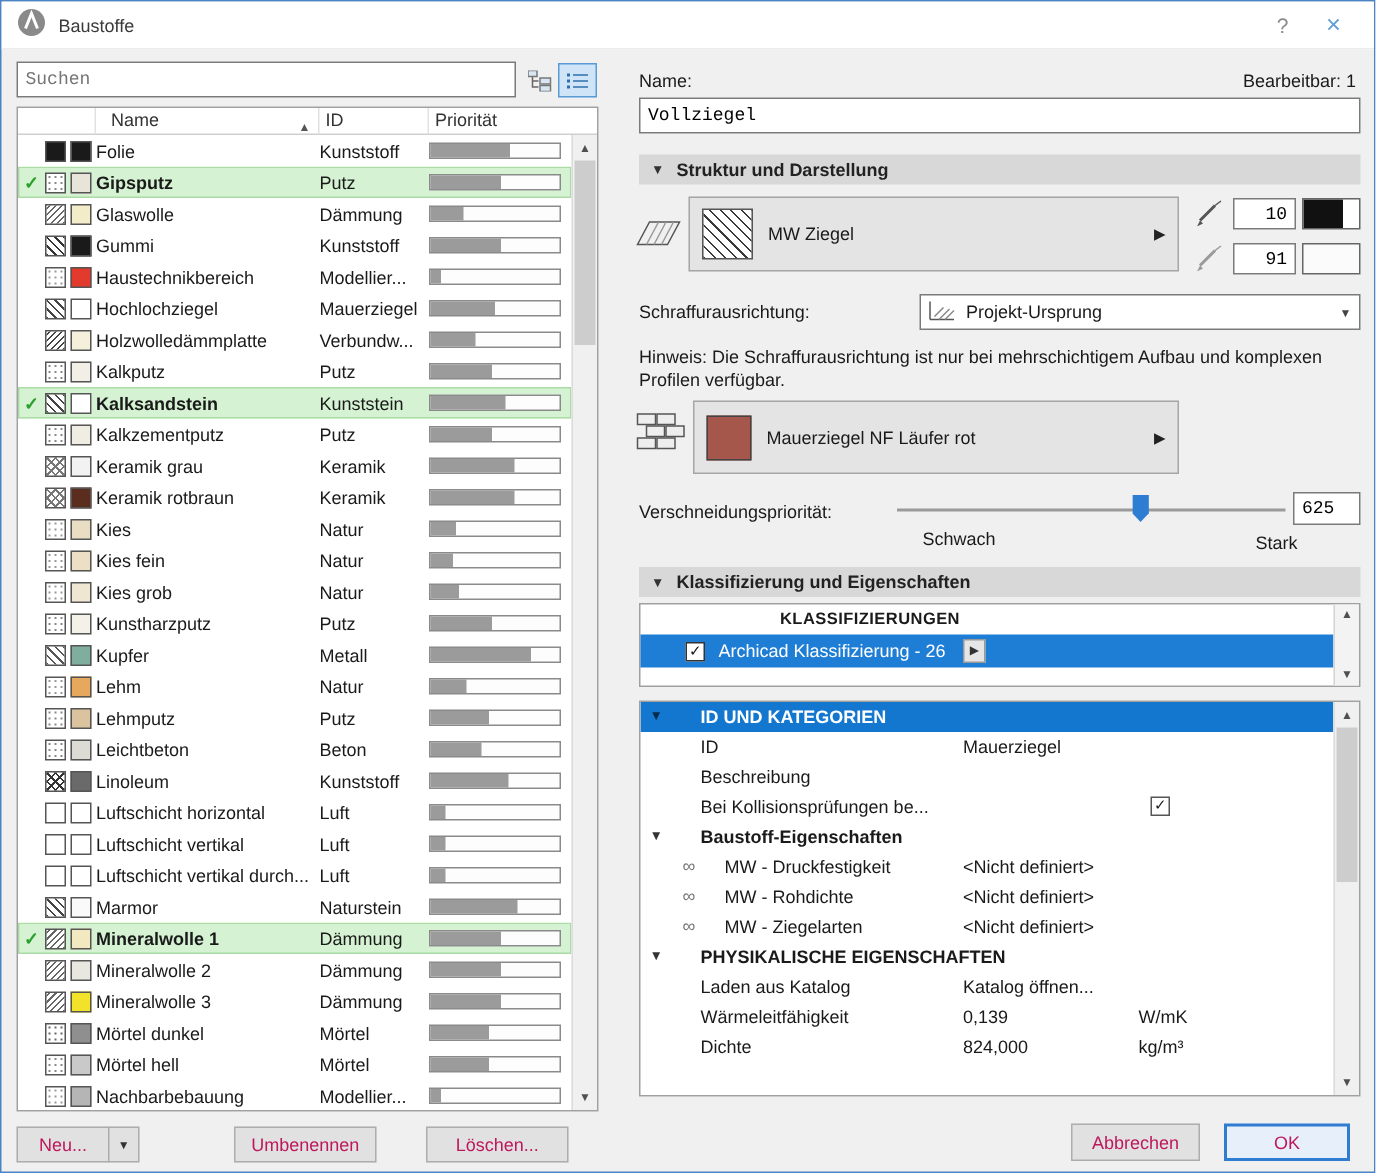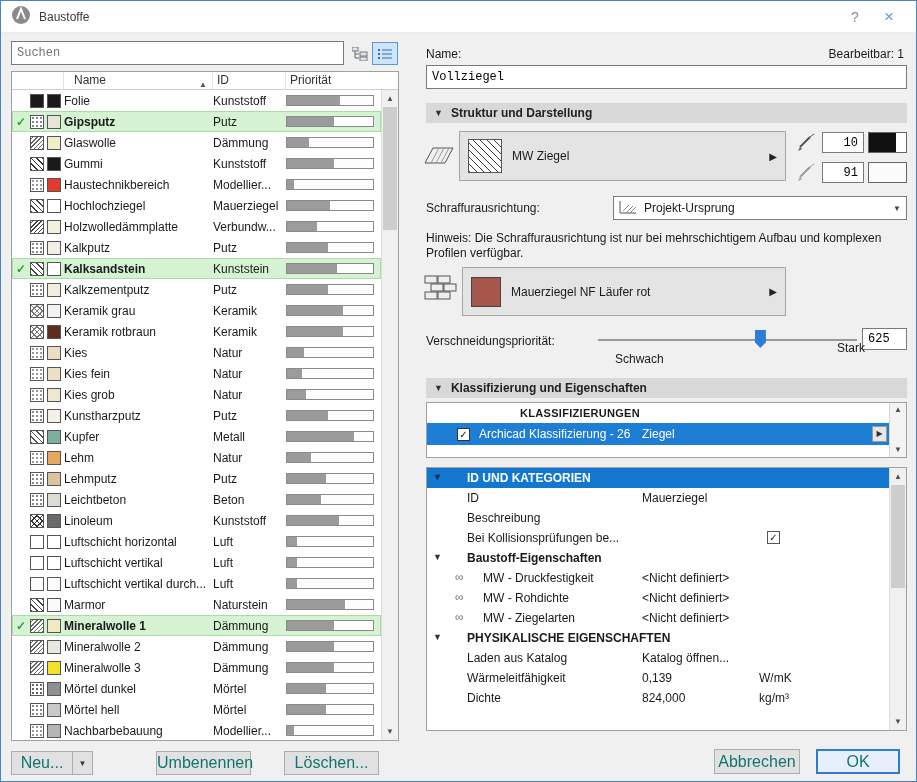--- a/index.html
+++ b/index.html
@@ -40,21 +40,21 @@
 .m-bar{width:88px;height:11px;border:1px solid #8a8a8a;background:#fdfdfd;display:block}
 .m-fill{display:block;height:100%;background:#9b9b9b}
 
 
 .vscroll{position:absolute;right:0;top:18px;bottom:0;width:17px;background:#f0f0f0;border-left:1px solid #dcdcdc;display:flex;flex-direction:column}
 .sb-btn{height:17px;line-height:17px;text-align:center;font-size:8px;color:#505050;cursor:pointer}
 .sb-track{flex:1;position:relative}
 .sb-thumb{position:absolute;left:1px;right:1px;background:#cdcdcd;cursor:pointer}
 
 
-.btn{position:absolute;background:#e1e1e1;border:1px solid #adadad;font-family:inherit;font-size:16px;color:#0f766e;text-align:center;cursor:pointer}
+.btn{position:absolute;background:#e1e1e1;border:1px solid #adadad;font-family:inherit;font-size:12px;color:#be185d;text-align:center;cursor:pointer}
 #btn-new{left:10px;top:750px;width:62px;height:24px}
 #btn-new-arrow{left:71px;top:750px;width:21px;height:24px;font-size:8px;color:#333}
 #btn-rename{left:155px;top:750px;width:95px;height:24px}
 #btn-delete{left:283px;top:750px;width:95px;height:24px}
 #btn-cancel{left:713px;top:748px;width:86px;height:25px}
 #btn-ok{left:815px;top:748px;width:84px;height:25px;border:2px solid #2f7cd0;background:#e7f0fa}
 
 
 .lbl{position:absolute;color:#1a1a1a}
 #name-label{left:425px;top:46px}
@@ -89,21 +89,21 @@
 .dropdown .dd-text{flex:1}
 .dropdown .dd-arrow{font-size:8px;color:#444}
 #hint{left:425px;top:230px;width:481px;line-height:15px}
 
 #prio-label{left:425px;top:333px}
 #slider{position:absolute;left:597px;top:328px;width:259px;height:20px;cursor:pointer}
 .slider-track{position:absolute;left:0;right:0;top:10px;height:2px;background:#9a9a9a}
 .slider-thumb{position:absolute;top:1px;width:11px;height:18px;background:#2d7ed3;clip-path:polygon(0 0,100% 0,100% 68%,50% 100%,0 68%)}
 #prio-value{left:861px;top:327px;width:45px;height:22px;text-align:left}
 #weak{left:614px;top:351px}
-#strong{left:836px;top:340px}
+#strong{left:836px;top:354px}
 
 #class-box{position:absolute;left:425px;top:401px;width:481px;height:56px;background:#fff;border:1px solid #a0a0a0}
 .class-title{height:20px;line-height:20px;padding-left:93px;font-weight:bold;font-size:11px;letter-spacing:.3px}
 .class-row{position:absolute;left:0;top:20px;right:17px;height:22px;background:#1e7ed6;color:#fff;display:flex;align-items:center;cursor:pointer}
 .ccheck{margin-left:30px;width:13px;height:13px;background:#fff;border:1px solid #333;color:#111;font-size:10px;line-height:12px;text-align:center;flex:none;cursor:pointer}
 .csys{margin-left:9px;width:163px;white-space:nowrap;overflow:hidden}
 .cval{flex:1}
 .carrow{width:15px;height:16px;background:#e6e6e6;border:1px solid #999;color:#333;font-size:8px;line-height:14px;text-align:center;margin-right:2px;cursor:pointer}
 .mini-scroll{position:absolute;right:0;top:0;bottom:0;width:17px;background:#f3f3f3;border-left:1px solid #d5d5d5;display:flex;flex-direction:column;justify-content:space-between}
 .mini-scroll .sb-btn{height:14px;line-height:14px}
@@ -643,21 +643,20 @@
   <div class="sec" id="sec2">
     <span class="tri">▼</span>
     <span>Klassifizierung und Eigenschaften</span>
   </div>
 
   <div id="class-box">
     <div class="class-title">KLASSIFIZIERUNGEN</div>
     <div class="class-row">
       <span class="ccheck">✓</span>
       <span class="csys">Archicad Klassifizierung - 26</span>
-      <span class="cval">Ziegel</span>
       <span class="carrow">▶</span>
     </div>
     <div class="mini-scroll">
       <span class="sb-btn">▲</span>
       <span class="sb-btn">▼</span>
     </div>
   </div>
 
   <div id="props-box">
     <div id="props-list">

